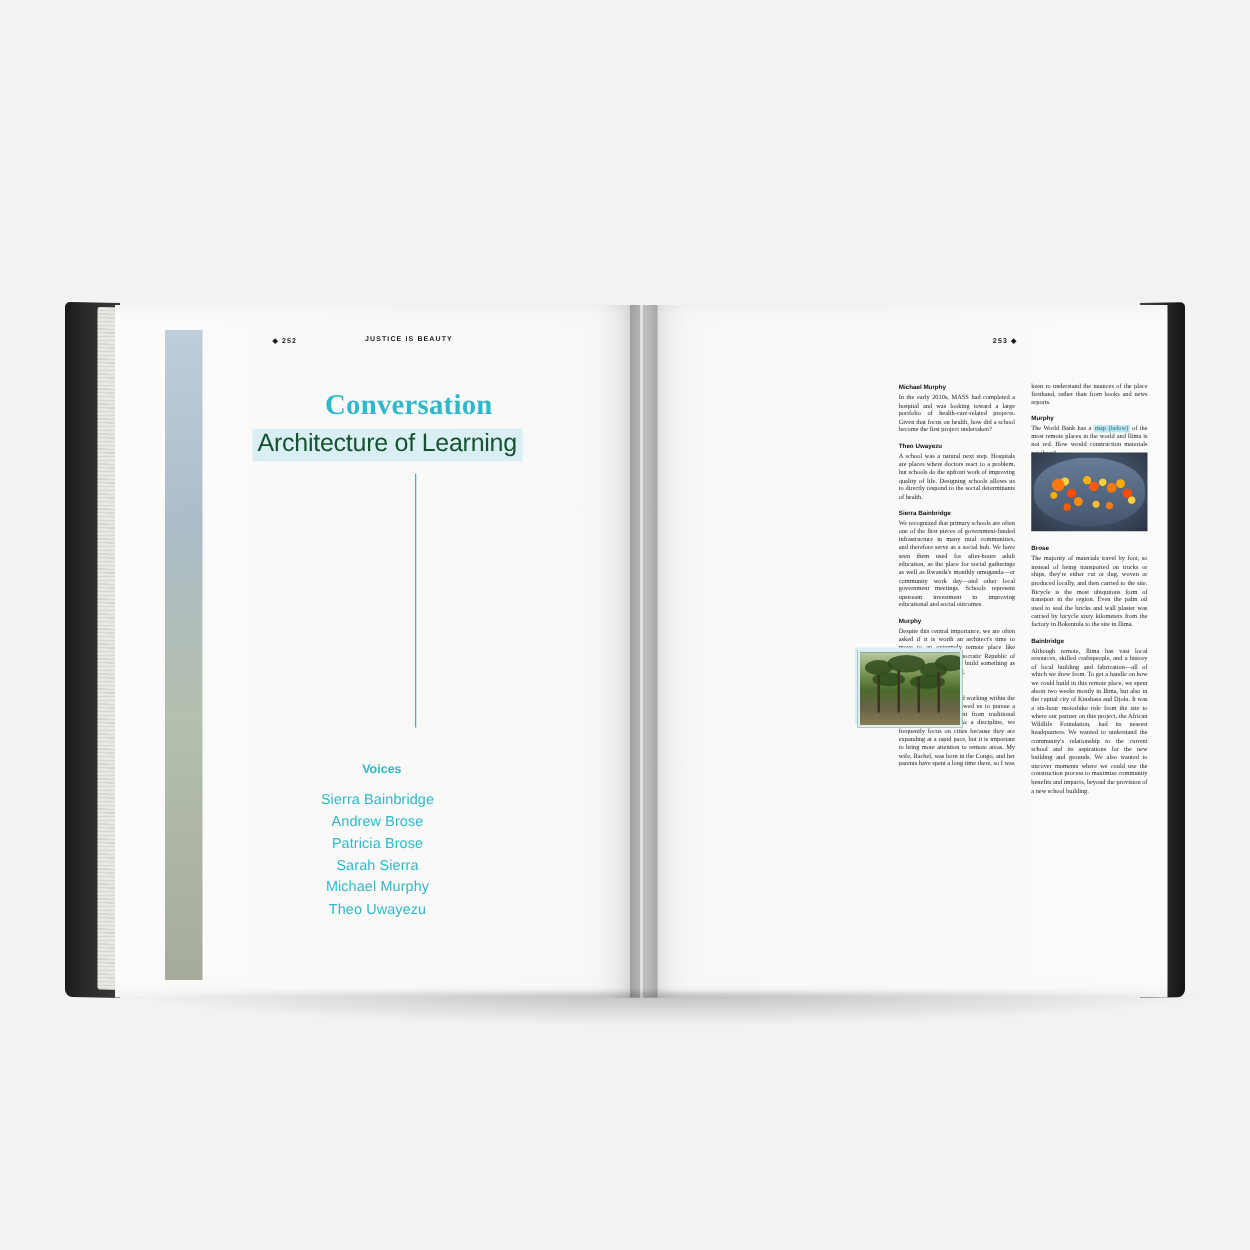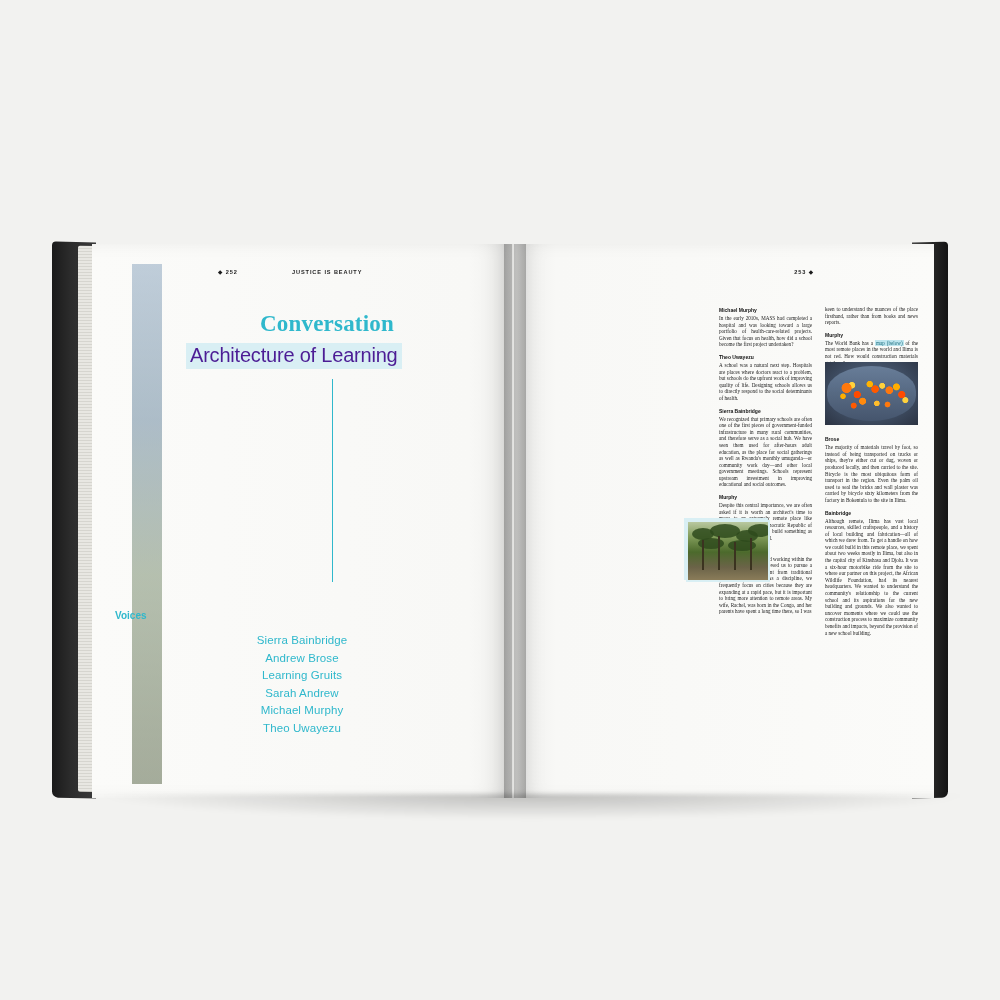--- a/index.html
+++ b/index.html
@@ -76,30 +76,30 @@
   .rh-title{left:200px;}
   .rh-right-folio{right:120px;}
 
   
   .conv-title{
     position:absolute;left:168px;top:67px;
     font-family:"Liberation Serif", serif;
     font-weight:700;font-size:23px;color:#2fb8cc;letter-spacing:.2px;
   }
   .conv-sub{
-    position:absolute;left:94px;top:99px;
-    font-size:20px;color:#4c1d95;font-family:"Liberation Sans",sans-serif;
+    position:absolute;left:110px;top:99px;
+    font-size:20px;color:#14532d;font-family:"Liberation Sans",sans-serif;
     background:#d9eff4;padding:1px 4px 2px 4px;
     letter-spacing:-.2px;
   }
   .vrule{
     position:absolute;left:240px;top:135px;width:1px;height:203px;background:#2fb8cc;
   }
   .voices-head{
-    position:absolute;left:0;right:16px;top:366px;
+    position:absolute;left:0;right:16px;top:366px;text-align:center;
     font-size:10px;font-weight:700;color:#2fb8cc;padding-left:23px;
   }
   .voices-list{
     position:absolute;left:0;right:0;top:388px;text-align:center;
   }
   .voices-list div{
     font-size:11.5px;color:#2fb8cc;line-height:17.6px;letter-spacing:.1px;
   }
 
   
@@ -186,22 +186,22 @@
       <div class="runhead rh-title">JUSTICE IS BEAUTY</div>
 
       <div class="conv-title">Conversation</div>
       <div class="conv-sub">Architecture of Learning</div>
       <div class="vrule"></div>
 
       <div class="voices-head">Voices</div>
       <div class="voices-list">
         <div>Sierra Bainbridge</div>
         <div>Andrew Brose</div>
-        <div>Learning Gruits</div>
-        <div>Sarah Andrew</div>
+        <div>Patricia Brose</div>
+        <div>Sarah Sierra</div>
         <div>Michael Murphy</div>
         <div>Theo Uwayezu</div>
       </div>
     </div>
 
     <div class="page page-right">
       <div class="runhead rh-right-folio">253 ◆</div>
 
       <div class="col col-a">
         <div class="spk first">Michael Murphy</div>

